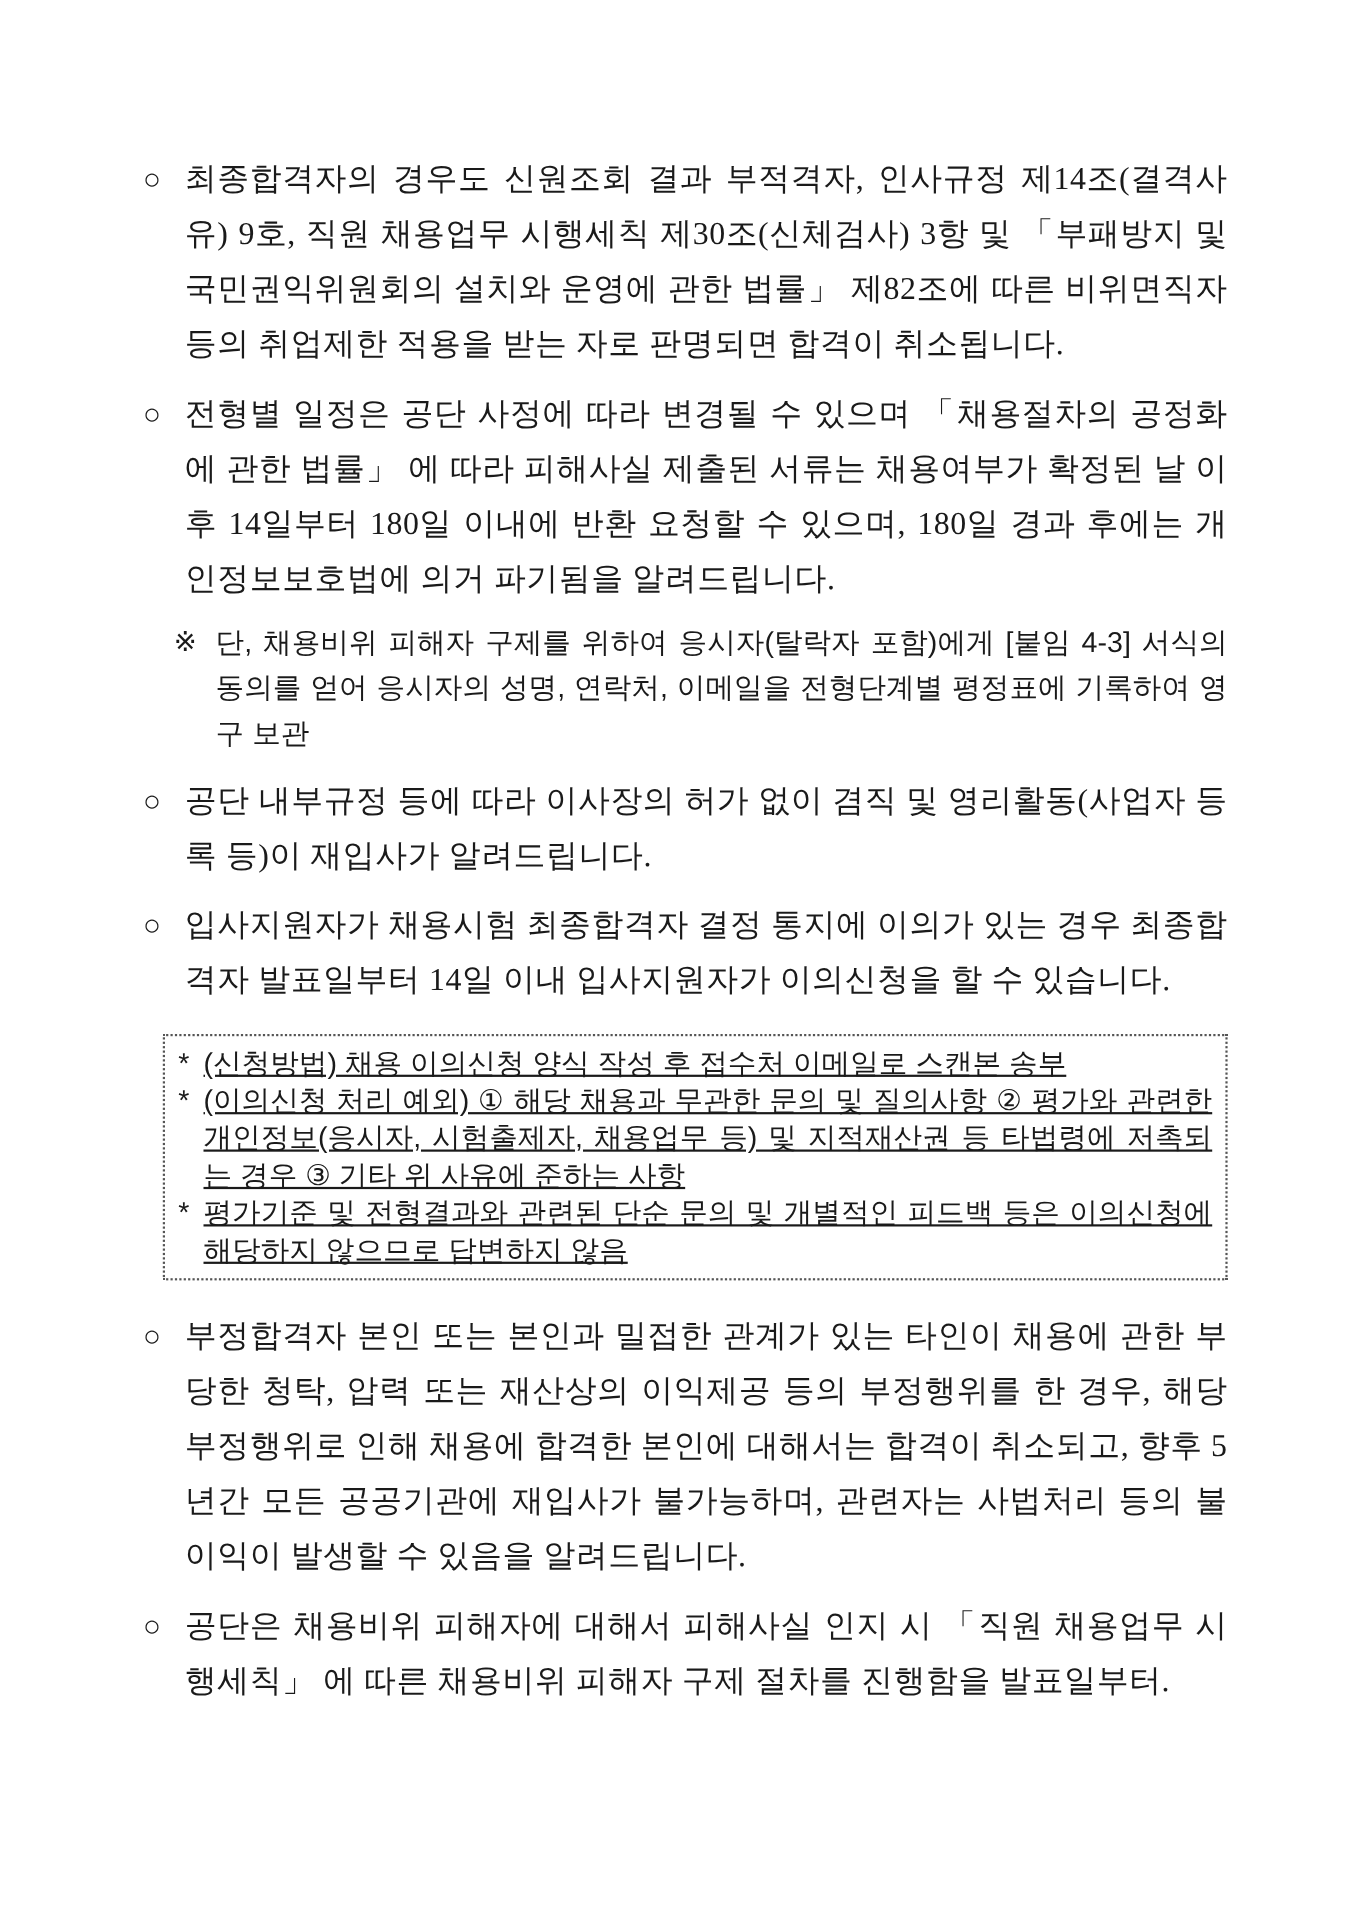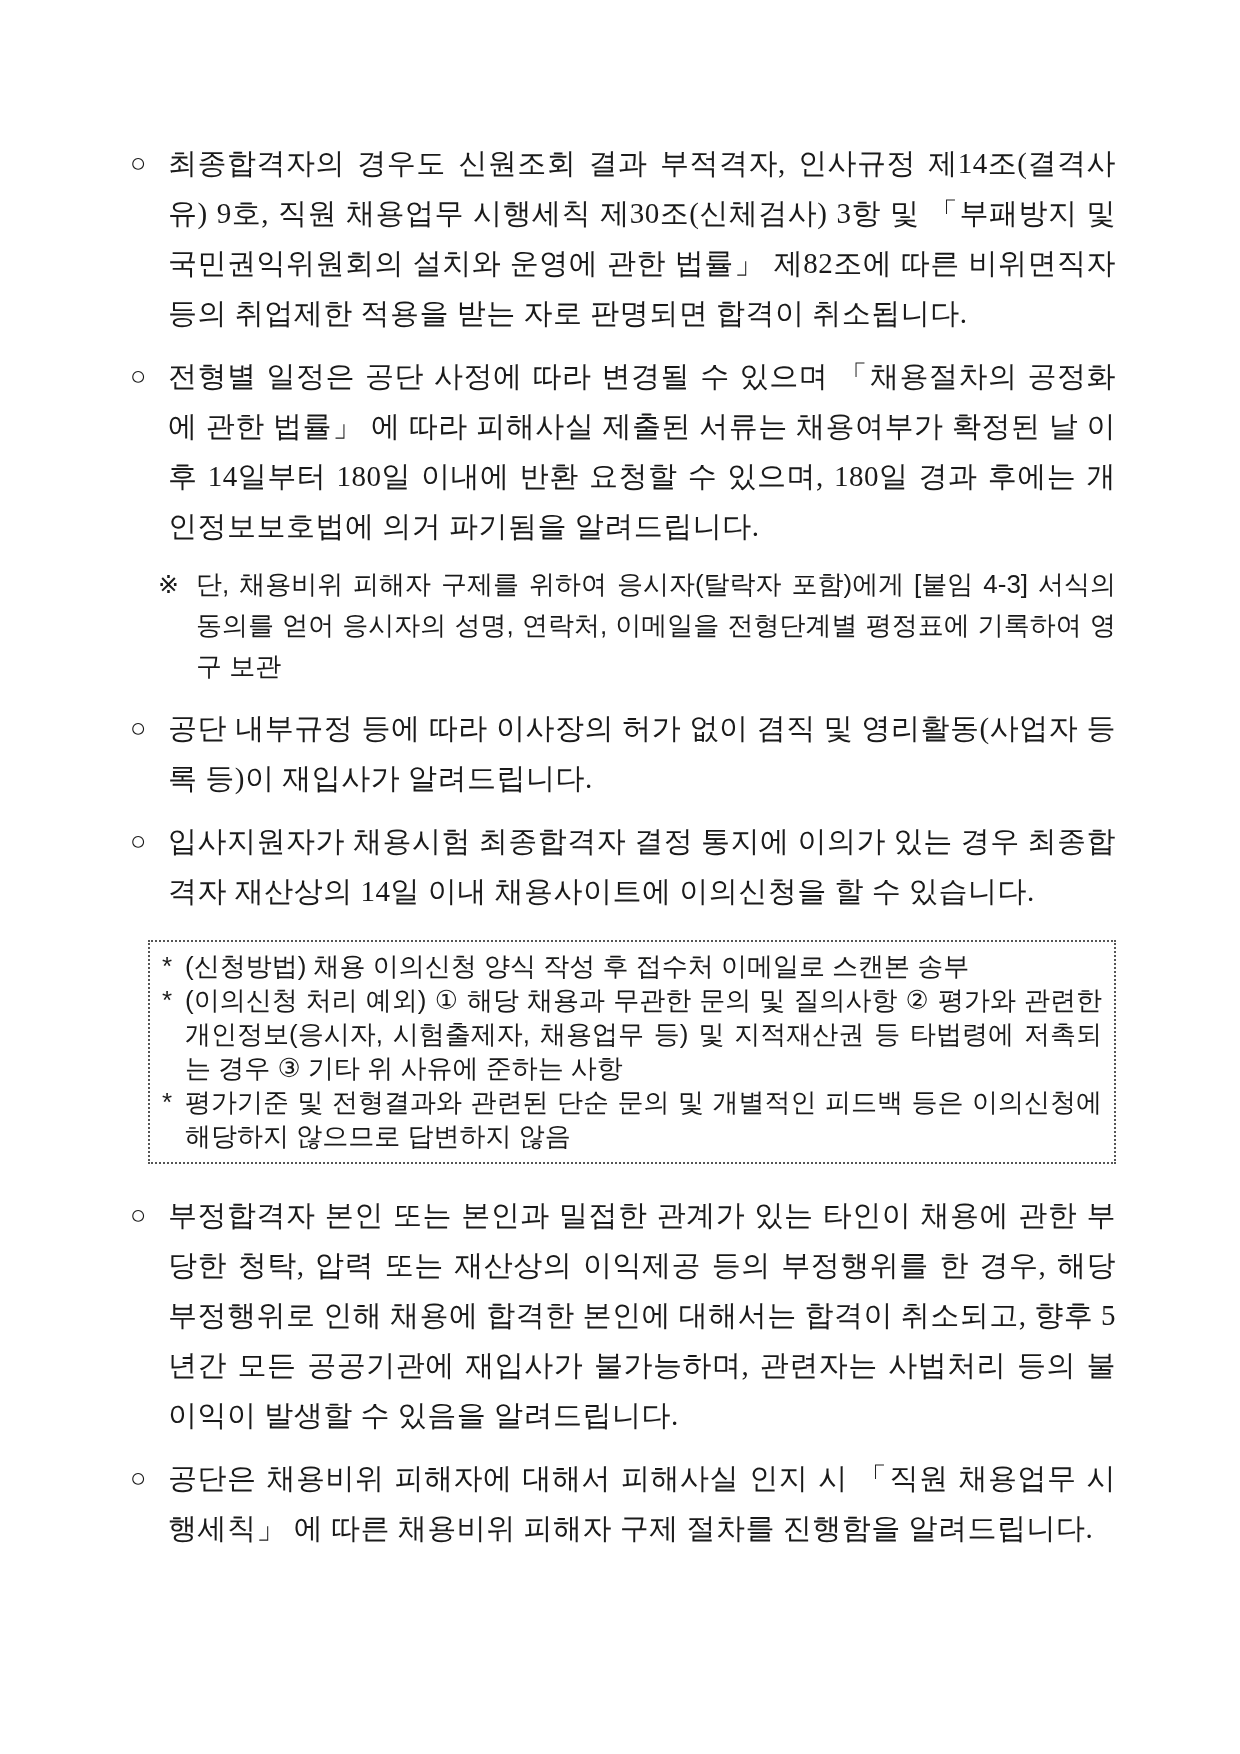--- a/index.html
+++ b/index.html
@@ -79,20 +79,21 @@
   .box-item .marker {
     flex: 0 0 23px;
     font-size: 26px;
   }
   .box-item .btext {
     flex: 1 1 auto;
     text-align: justify;
     text-align-last: left;
     text-justify: inter-word;
     word-break: normal;
+    text-decoration: underline;
   }
 </style>
 </head>
 <body>
 
 <div class="page">
 
   <div class="bullet">
     <span class="marker">○</span>
     <div class="btext">최종합격자의 경우도 신원조회 결과 부적격자, 인사규정 제14조(결격사유) 9호, 직원 채용업무 시행세칙 제30조(신체검사) 3항 및 「부패방지 및 국민권익위원회의 설치와 운영에 관한 법률」 제82조에 따른 비위면직자 등의 취업제한 적용을 받는 자로 판명되면 합격이 취소됩니다.</div>
@@ -108,21 +109,21 @@
     <div class="btext">단, 채용비위 피해자 구제를 위하여 응시자(탈락자 포함)에게 [붙임 4-3] 서식의 동의를 얻어 응시자의 성명, 연락처, 이메일을 전형단계별 평정표에 기록하여 영구 보관</div>
   </div>
 
   <div class="bullet">
     <span class="marker">○</span>
     <div class="btext">공단 내부규정 등에 따라 이사장의 허가 없이 겸직 및 영리활동(사업자 등록 등)이 재입사가 알려드립니다.</div>
   </div>
 
   <div class="bullet">
     <span class="marker">○</span>
-    <div class="btext">입사지원자가 채용시험 최종합격자 결정 통지에 이의가 있는 경우 최종합격자 재산상의 14일 이내 채용사이트에 이의신청을 할 수 있습니다.</div>
+    <div class="btext">입사지원자가 채용시험 최종합격자 결정 통지에 이의가 있는 경우 최종합격자 발표일부터 14일 이내 입사지원자가 이의신청을 할 수 있습니다.</div>
   </div>
 
   <div class="notice-box">
     <div class="box-item">
       <span class="marker">*</span>
       <div class="btext">(신청방법) 채용 이의신청 양식 작성 후 접수처 이메일로 스캔본 송부</div>
     </div>
     <div class="box-item">
       <span class="marker">*</span>
       <div class="btext">(이의신청 처리 예외) ① 해당 채용과 무관한 문의 및 질의사항 ② 평가와 관련한 개인정보(응시자, 시험출제자, 채용업무 등) 및 지적재산권 등 타법령에 저촉되는 경우 ③ 기타 위 사유에 준하는 사항</div>
@@ -133,16 +134,16 @@
     </div>
   </div>
 
   <div class="bullet">
     <span class="marker">○</span>
     <div class="btext">부정합격자 본인 또는 본인과 밀접한 관계가 있는 타인이 채용에 관한 부당한 청탁, 압력 또는 재산상의 이익제공 등의 부정행위를 한 경우, 해당 부정행위로 인해 채용에 합격한 본인에 대해서는 합격이 취소되고, 향후 5년간 모든 공공기관에 재입사가 불가능하며, 관련자는 사법처리 등의 불이익이 발생할 수 있음을 알려드립니다.</div>
   </div>
 
   <div class="bullet">
     <span class="marker">○</span>
-    <div class="btext">공단은 채용비위 피해자에 대해서 피해사실 인지 시 「직원 채용업무 시행세칙」 에 따른 채용비위 피해자 구제 절차를 진행함을 알려드립니다.</div>
+    <div class="btext">공단은 채용비위 피해자에 대해서 피해사실 인지 시 「직원 채용업무 시행세칙」 에 따른 채용비위 피해자 구제 절차를 진행함을 발표일부터.</div>
   </div>
 
 </div>
 
 </body></html>

